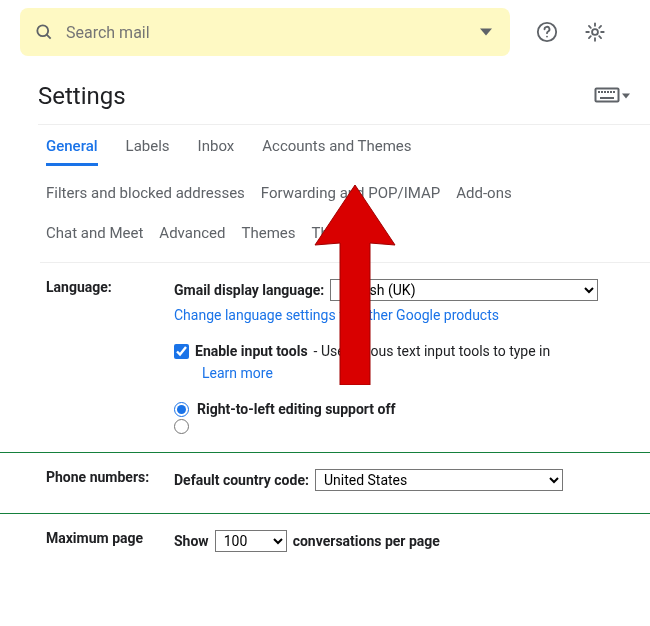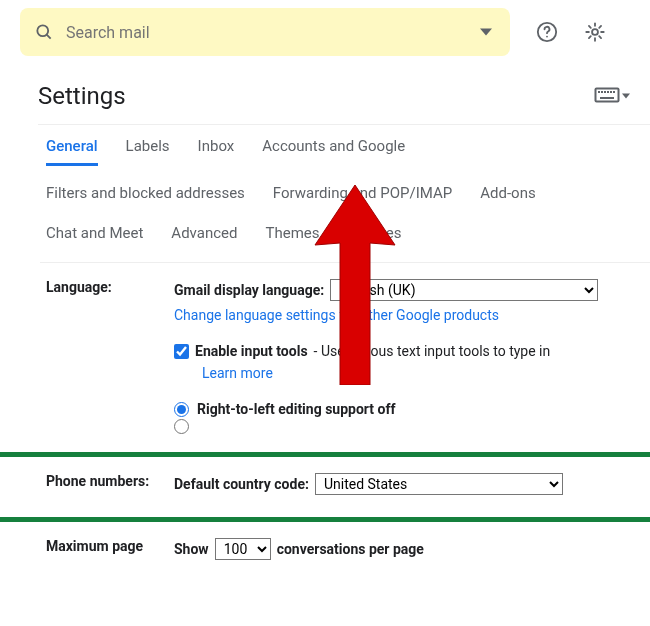--- a/index.html
+++ b/index.html
@@ -62,45 +62,45 @@
     color: #5f6368;
     font-size: 15px;
   }
   .tab { cursor: pointer; padding-bottom: 8px; }
   .tab.active {
     color: #1a73e8;
     border-bottom: 3px solid #1a73e8;
     font-weight: 500;
   }
   .tabs-row2, .tabs-row3 {
-    display:flex; gap:28px; padding: 18px 20px 0 46px;
+    display:flex; gap:16px; padding: 18px 20px 0 46px;
     color:#5f6368; font-size:15px; flex-wrap:wrap;text-align:center;
   }
   .tabs-row2 .tab, .tabs-row3 .tab { padding-bottom:4px; }
   .hr2 { border:none; border-top:1px solid #eee; margin:16px 0 0 40px; }
 
   .section {
     display: flex;
     padding: 16px 10px 16px 46px;
-    border-bottom: 5px solid #15803d;
+    border-bottom: 1px solid #15803d;
     font-size: 14px;
   }
   .section .label { width: 128px; font-weight: 700; color:#202124; flex-shrink:0; }
   .section .content { flex:1; }
   .line { display:flex; align-items:center; flex-wrap:wrap; gap:6px; margin-bottom:6px; }
   .bold { font-weight:700; }
   .link { color:#1a73e8; cursor:pointer; }
   select {
     font-family: inherit; font-size:14px;
     border:1px solid #767676; background:#fff;
     padding:1px 4px;
   }
   .sel-lang { width:268px; }
   .sel-country { width:248px; }
-  .sel-pagesize { width:56px; }
+  .sel-pagesize { width:72px; }
   input[type=checkbox] { accent-color:#1a73e8; width:15px; height:15px; }
   input[type=radio] { accent-color:#1a73e8; width:15px; height:15px; }
   .mt { margin-top:20px; }
   .indent { margin-left:28px; }
   .radio-line { display:flex; align-items:center; gap:8px; margin-bottom:2px; }
 
   
   .arrow {
     position:absolute;
     left: 300px;
@@ -162,21 +162,21 @@
       </svg>
   </span>
 </div>
 
 <hr class="hr">
 
 <div class="tabs">
   <span class="tab active">General</span>
   <span class="tab">Labels</span>
   <span class="tab">Inbox</span>
-  <span class="tab">Accounts and Google</span>
+  <span class="tab">Accounts and Themes</span>
 </div>
 <div class="tabs-row2">
   <span class="tab">Filters and blocked addresses</span>
   <span class="tab">Forwarding and POP/IMAP</span>
   <span class="tab">Add-ons</span>
 </div>
 <div class="tabs-row3">
   <span class="tab">Chat and Meet</span>
   <span class="tab">Advanced</span>
   <span class="tab">Themes</span>

